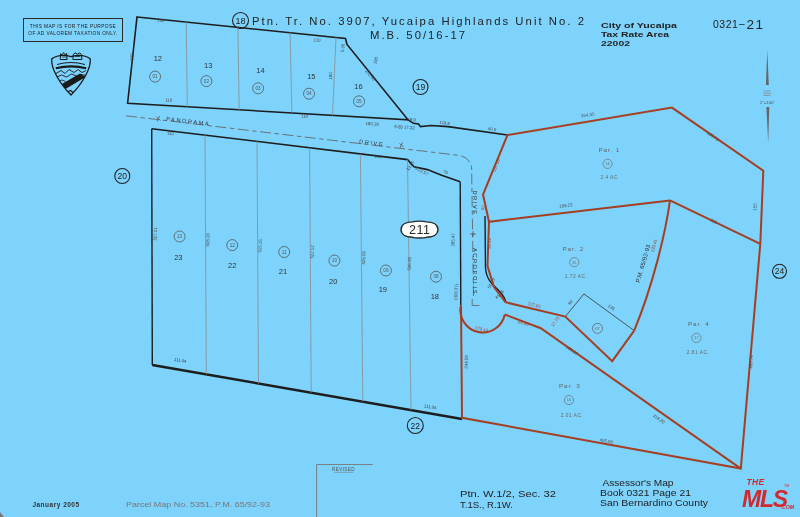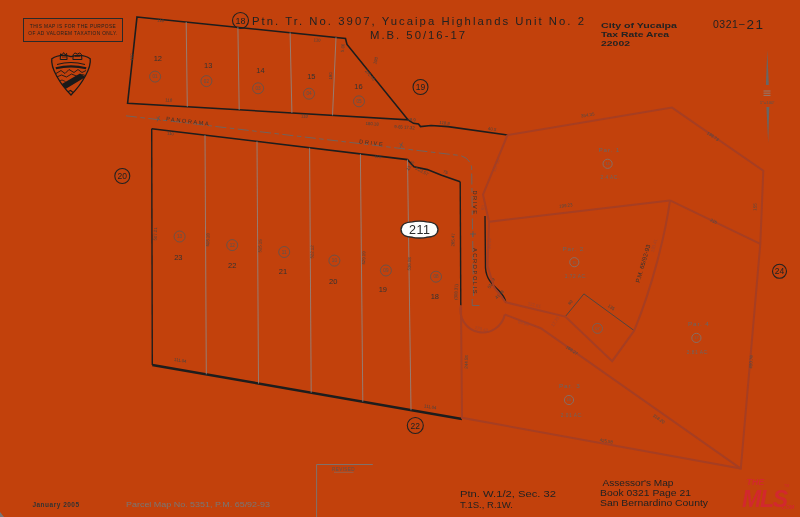--- a/index.html
+++ b/index.html
@@ -1,16 +1,16 @@
 <!DOCTYPE html>
 <html><head>
 <meta charset="utf-8">
 <style>
   html,body{margin:0;padding:0;background:#ffffff;}
-  #page{position:relative;width:800px;height:517px;background:#c2410c;overflow:hidden;
+  #page{position:relative;width:800px;height:517px;background:#7dd3fc;overflow:hidden;
         font-family:"Liberation Sans", sans-serif;}
   svg{position:absolute;left:0;top:0;}
   text{font-family:"Liberation Sans", sans-serif;}
 </style>
 </head>
 <body>
 <div id="page">
 <svg width="800" height="517" viewBox="0 0 800 517">
 
   <g id="all">

